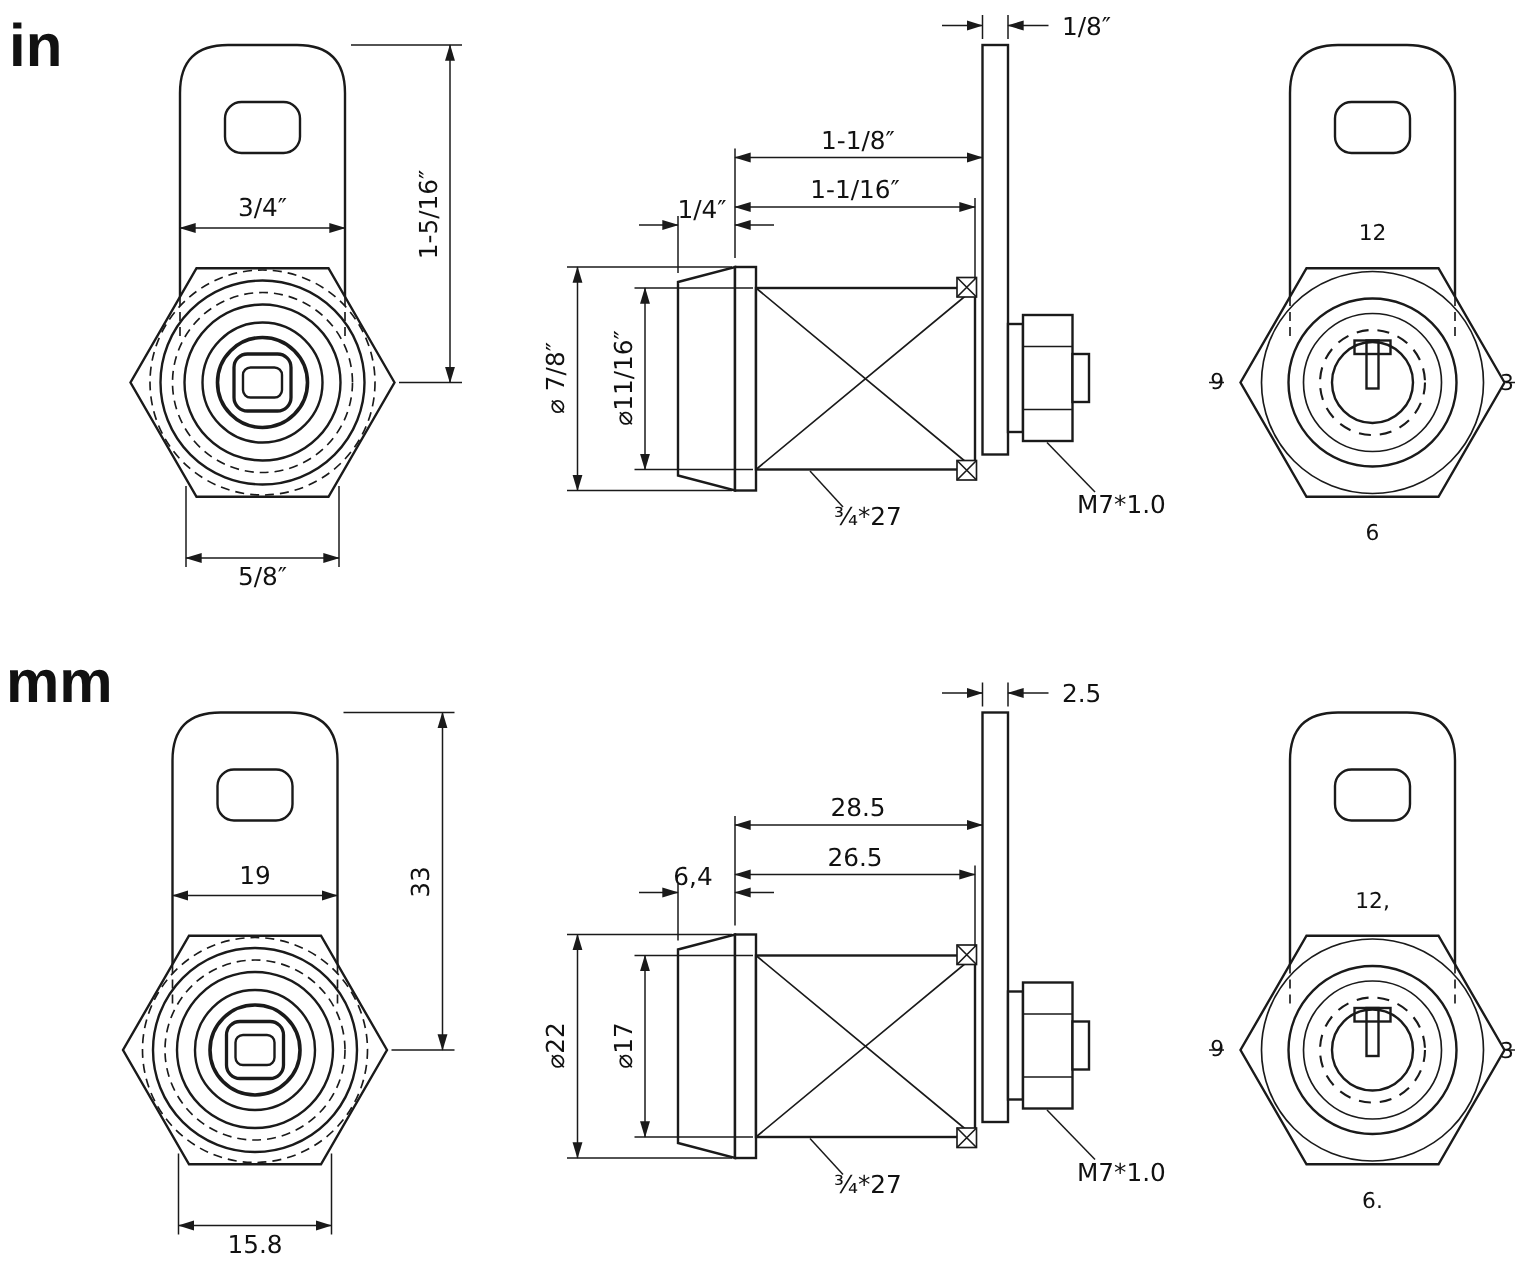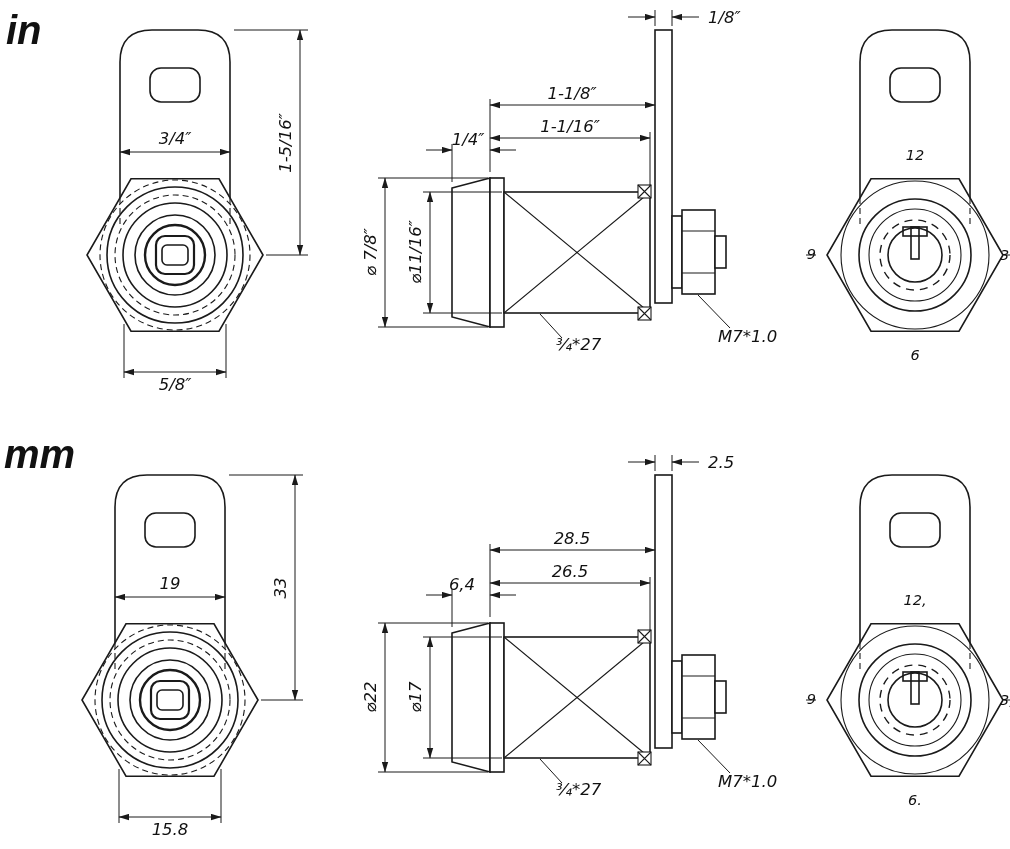--- a/index.html
+++ b/index.html
@@ -1,16 +1,16 @@
 <!DOCTYPE html>
 <html><head>
 <meta charset="utf-8">
 <style>
   html,body{margin:0;padding:0;background:#fff;}
-  .stage{width:1010px;height:849px;position:relative;background:#fff;font-style:italic;}
+  .stage{width:1010px;height:849px;position:relative;background:#fff;}
   svg{display:block;}
   .outline{fill:none;stroke:#1a1a1a;stroke-width:1.6;stroke-linejoin:miter;}
   .thin{stroke-width:1.1;}
   .dash{fill:none;stroke:#1a1a1a;stroke-width:1.1;stroke-dasharray:6 4;}
   .scallop{fill:none;stroke:#1a1a1a;stroke-width:1.4;stroke-dasharray:8 6;}
   .dim{stroke:#1a1a1a;stroke-width:1;marker-start:url(#arr);marker-end:url(#arr);}
   .dimE{stroke:#1a1a1a;stroke-width:1;marker-end:url(#arr);}
   .ext,.ldr{stroke:#1a1a1a;stroke-width:1;}
   .dimtxt{font-family:"DejaVu Sans",sans-serif;font-size:16.5px;fill:#111;}
   .small{font-size:14.5px;}

